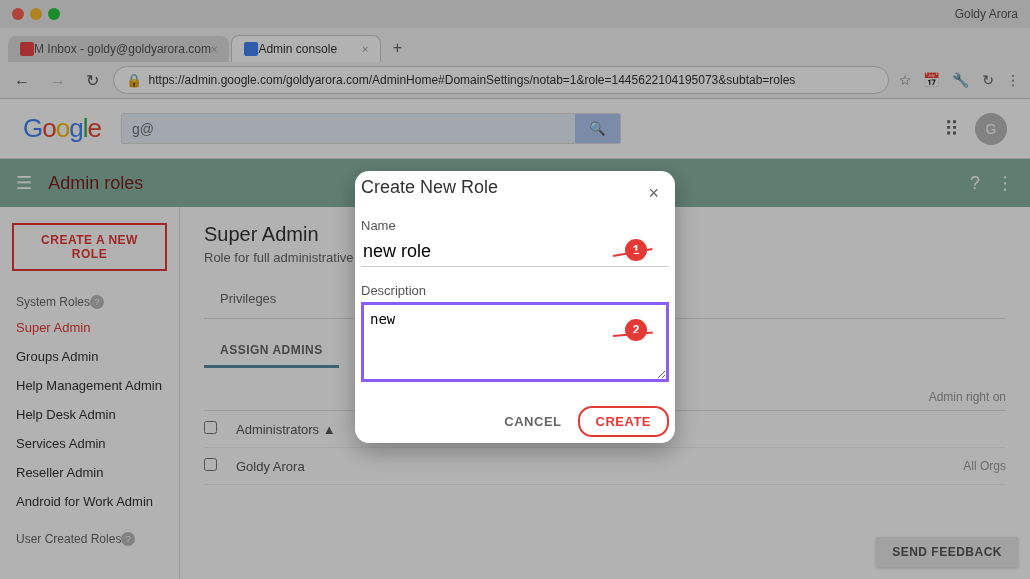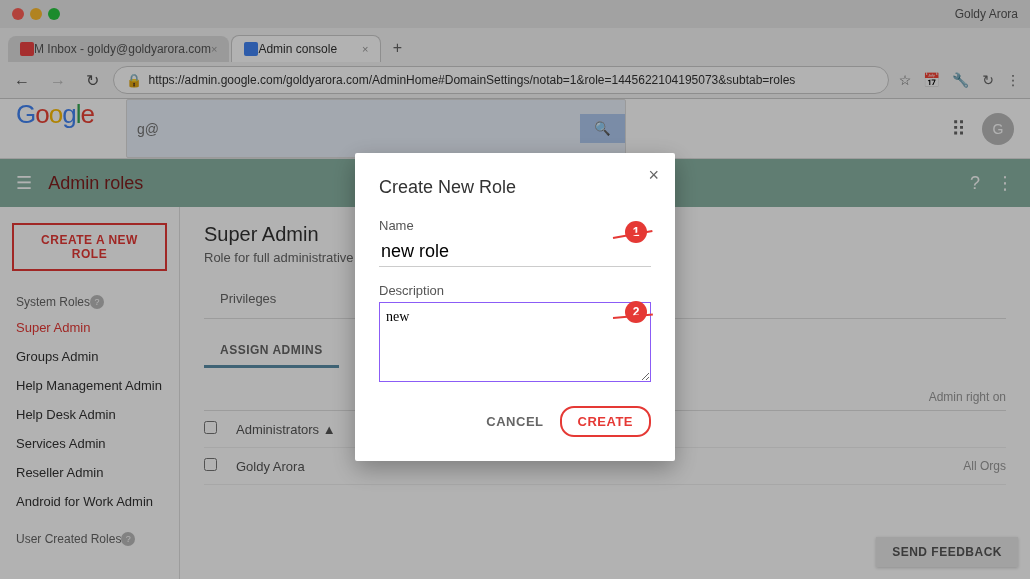--- a/index.html
+++ b/index.html
@@ -78,23 +78,24 @@
     }
     .url-text { font-size: 12px; color: #333; flex: 1; }
     .url-icons { display: flex; gap: 8px; align-items: center; }
     .icon-btn { background: none; border: none; cursor: pointer; color: #666; font-size: 14px; padding: 2px; }
 
     
     .google-header {
       background: #fff;
       height: 60px;
       display: flex;
-      padding: 0 16px;
+      align-items: center;
+      padding: 0 23px;
       border-bottom: 1px solid #e0e0e0;
-      gap: 32px;
+      gap: 20px;
     }
     .google-logo { font-size: 26px; letter-spacing: -1px; }
     .logo-g { color: #4285f4; }
     .logo-o1 { color: #ea4335; }
     .logo-o2 { color: #fbbc05; }
     .logo-g2 { color: #4285f4; }
     .logo-l { color: #34a853; }
     .logo-e { color: #ea4335; }
     .search-bar {
       flex: 1;
@@ -226,24 +227,24 @@
       background: rgba(0,0,0,0.3);
       display: flex;
       align-items: center;
       justify-content: center;
       z-index: 100;
     }
 
     
     .dialog {
       background: #fff;
-      border-radius: 2px;
+      border-radius: 14px;
       box-shadow: 0 8px 24px rgba(0,0,0,0.3);
       width: 320px;
-      padding: 24px;
+      padding: 6px;
       position: relative;
       margin-top: 35px;
     }
     .dialog-title { font-size: 18px; color: #333; margin-bottom: 20px; font-weight: 400; }
     .dialog-close {
       position: absolute;
       top: 12px; right: 16px;
       background: none;
       border: none;
       font-size: 18px;
@@ -255,28 +256,27 @@
       width: 100%;
       border: none;
       border-bottom: 1px solid #ccc;
       padding: 4px 2px;
       font-size: 18px;
       outline: none;
       margin-bottom: 16px;
     }
     .form-textarea {
       width: 100%;
-      border: 1px solid #8b5cf6;
+      border: 3px solid #8b5cf6;
       padding: 6px;
       font-size: 14px;
       outline: none;
       resize: vertical;
       min-height: 80px;
       margin-bottom: 20px;
-      font-family: Liberation Serif, serif;
     }
     .dialog-actions { display: flex; justify-content: flex-end; gap: 16px; align-items: center; }
     .cancel-btn {
       background: none;
       border: none;
       color: #666;
       font-size: 13px;
       font-weight: 600;
       cursor: pointer;
       letter-spacing: 0.5px;

